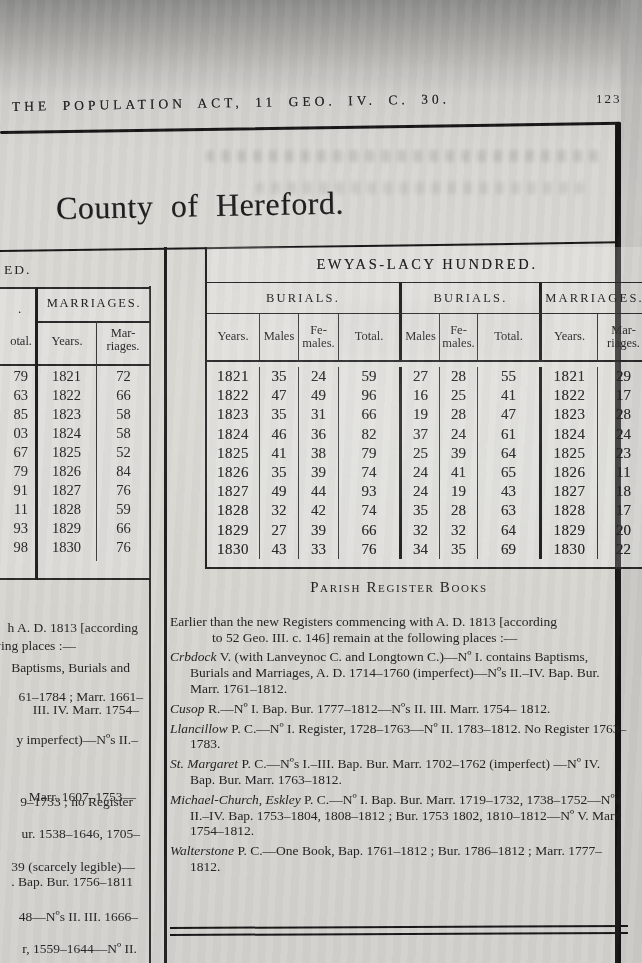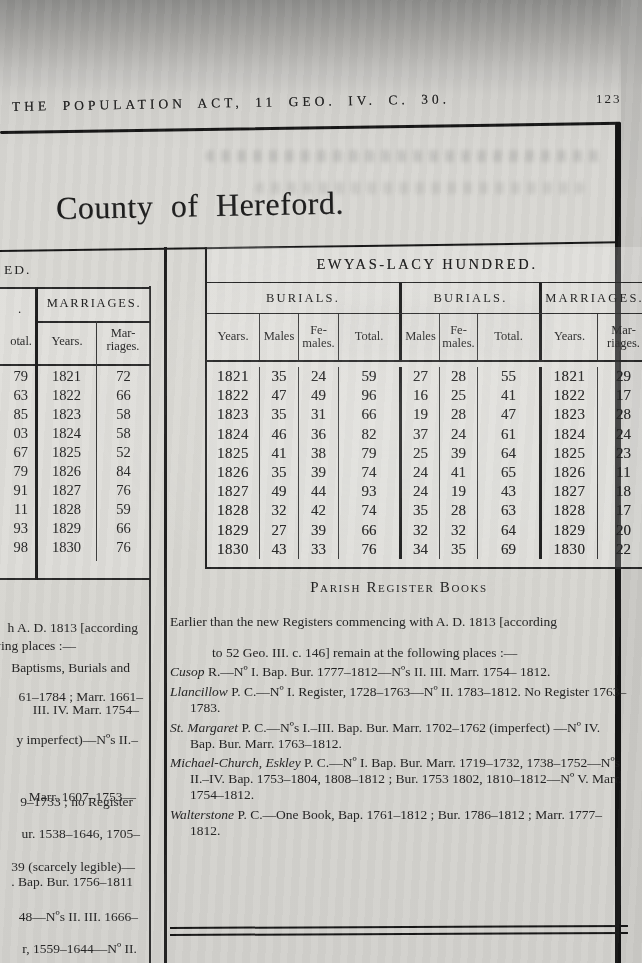--- a/index.html
+++ b/index.html
@@ -83,21 +83,21 @@
   .trow .d{ display:flex; align-items:center; justify-content:center; font-size:15px; color:#242424;
      border-left:1.2px solid #3a3a3a; text-shadow:0 0 .4px rgba(0,0,0,.4);}
   .trow .d:first-child{ border-left:none;}
   .trow .d.thick{ border-left:3px solid #1f1f1f;}
   .trow .d.yr{ letter-spacing:.5px;}
   
   #register{ left:170px; top:580px; width:458px; font-size:13.5px; line-height:15.8px; color:#232323;}
   #reg-heading{ text-align:center; font-variant:small-caps; letter-spacing:1.6px; font-size:15px;
      color:#1f1f1f; margin-bottom:18px;}
   #reg-intro-1{ }
-  #reg-intro-2{ padding-left:42px;margin-top:15px;}
+  #reg-intro-2{ padding-left:42px;}
   .entry{ margin-top:4px; padding-left:20px; text-indent:-20px;}
   .entry .em{ font-style:italic;}
   
   .frag{ position:absolute; white-space:nowrap; font-size:13.5px; color:#262626; line-height:14px;}
   
   #bottom-rule-1{ left:170px; top:926px; width:458px; height:1.6px; transform:rotate(-.25deg);}
   #bottom-rule-2{ left:170px; top:933px; width:458px; height:1.6px; transform:rotate(-.25deg);}
 </style>
 </head>
 <body>
@@ -318,20 +318,21 @@
         <div class="d">22</div>
       </div>
       </div>
   </div>
 
   <div class="abs" id="register">
     <div id="reg-heading">Parish Register Books</div>
     <div id="reg-intro-1">Earlier than the new Registers commencing with A. D. 1813 [according</div>
     <div id="reg-intro-2">to 52 Geo. III. c. 146] remain at the following places :—</div>
     <div id="reg-entries">
+        <div class="entry"><span class="em">Crbdock</span><span> V. (with Lanveynoc C. and Longtown C.)—Nº I. contains Baptisms, Burials and Marriages, A. D. 1714–1760 (imperfect)—Nºs II.–IV. Bap. Bur. Marr. 1761–1812.</span></div>
         <div class="entry"><span class="em">Cusop</span><span> R.—Nº I. Bap. Bur. 1777–1812—Nºs II. III. Marr. 1754– 1812.</span></div>
         <div class="entry"><span class="em">Llancillow</span><span> P. C.—Nº I. Register, 1728–1763—Nº II. 1783–1812.  No Register 1763–1783.</span></div>
         <div class="entry"><span class="em">St. Margaret</span><span> P. C.—Nºs I.–III. Bap. Bur. Marr. 1702–1762 (imperfect) —Nº IV. Bap. Bur. Marr. 1763–1812.</span></div>
         <div class="entry"><span class="em">Michael-Church, Eskley</span><span> P. C.—Nº I. Bap. Bur. Marr. 1719–1732, 1738–1752—Nºs II.–IV. Bap. 1753–1804, 1808–1812 ; Bur. 1753 1802, 1810–1812—Nº V. Marr. 1754–1812.</span></div>
         <div class="entry"><span class="em">Walterstone</span><span> P. C.—One Book, Bap. 1761–1812 ;  Bur. 1786–1812 ; Marr. 1777–1812.</span></div>
       </div>
   </div>
 
   <div>
       <div class="frag" style="top: 621px; right: 504px;">h A. D. 1813 [according</div>

